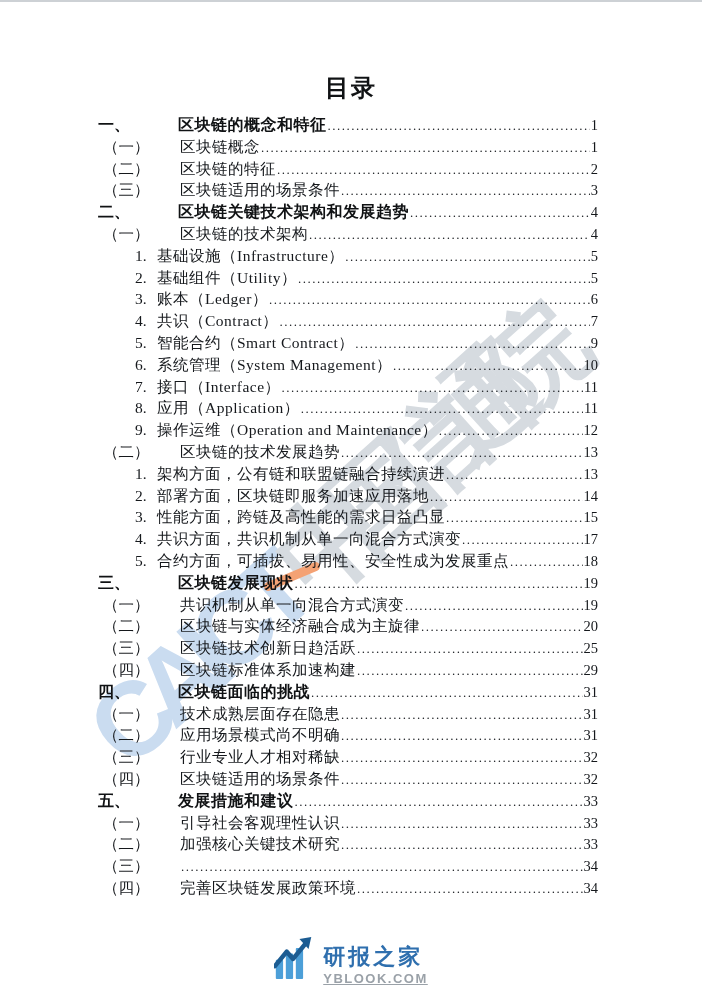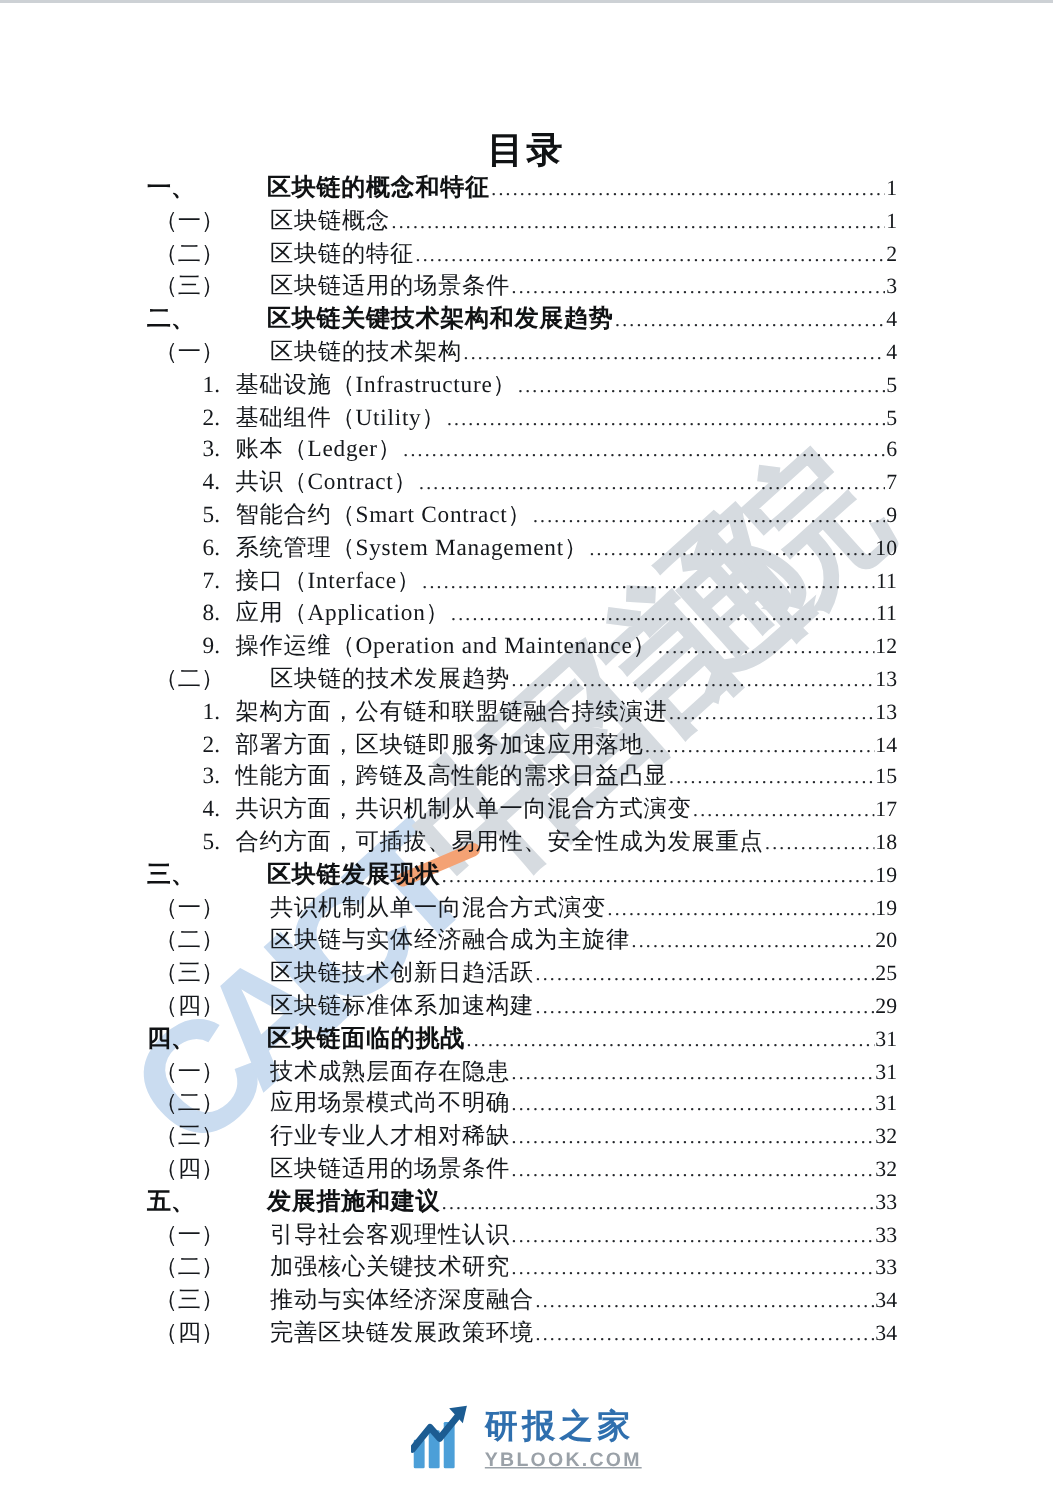--- a/index.html
+++ b/index.html
@@ -18,21 +18,21 @@
   }
   .wm-latin{font-family:"Liberation Sans",sans-serif;letter-spacing:-15px;color:var(--wm-latin,#cadcf0);}
   .wm-cjk{letter-spacing:-37px;color:var(--wm-cjk,#d6dbe0);margin-left:6px;}
   .wm-slash{
     position:absolute;left:262px;top:572px;width:60px;height:9px;border-radius:5px;
     background:var(--wm-slash,#f4a274);transform:rotate(-23deg);z-index:0;pointer-events:none;
   }
 
   
   .doc-title{
-    position:absolute;top:84px;left:0;width:702px;text-align:center;z-index:2;
+    position:absolute;top:72px;left:0;width:702px;text-align:center;z-index:2;
     font-family:"Liberation Sans",sans-serif;font-weight:bold;font-size:24px;
     letter-spacing:2px;color:#101214;
   }
 
   
   .toc{position:absolute;left:98px;top:115px;width:500px;z-index:2;}
   .toc-row{display:flex;align-items:baseline;height:21.8px;}
   .toc-row .lab{flex:none;white-space:nowrap;}
   .toc-row .ttl{flex:none;white-space:nowrap;letter-spacing:0.5px;text-align:center;}
   .toc-row .leader{
@@ -44,21 +44,21 @@
   .level1{font-family:"Liberation Sans",sans-serif;font-weight:bold;font-size:16px;color:#101214;}
   .level1 .lab{width:80px;}
   .level2{font-size:15.5px;margin-left:5px;}
   .level2 .lab{width:77px;}
   .level3{font-size:15.5px;margin-left:37px;}
   .level3 .lab{width:22px;}
 
   
   .footer{
     position:absolute;left:0;top:933px;width:702px;display:flex;justify-content:center;
-    align-items:center;gap:9px;z-index:2;
+    align-items:flex-end;gap:9px;z-index:2;
   }
   .logo-icon{flex:none;margin-top:2px;}
   .logo-text{display:flex;flex-direction:column;line-height:1;}
   .logo-name{
     font-family:"Liberation Sans",sans-serif;font-weight:bold;font-size:22px;
     letter-spacing:3px;color:var(--brand,#2f6fae);
   }
   .logo-domain{
     font-family:"Liberation Sans",sans-serif;font-weight:bold;font-size:13px;
     letter-spacing:1.5px;color:var(--domain,#9aa1a8);margin-top:4px;text-decoration:underline;
@@ -276,21 +276,20 @@
       <span class="pg">33</span>
     </div>
     <div class="toc-row level2">
       <span class="lab">（二）</span>
       <span class="ttl">加强核心关键技术研究</span>
       <span class="leader">................................................................................................................................................................</span>
       <span class="pg">33</span>
     </div>
     <div class="toc-row level2">
       <span class="lab">（三）</span>
-      <span class="ttl">推动与实体经济深度融合</span>
       <span class="leader">................................................................................................................................................................</span>
       <span class="pg">34</span>
     </div>
     <div class="toc-row level2">
       <span class="lab">（四）</span>
       <span class="ttl">完善区块链发展政策环境</span>
       <span class="leader">................................................................................................................................................................</span>
       <span class="pg">34</span>
     </div>
   </div>

